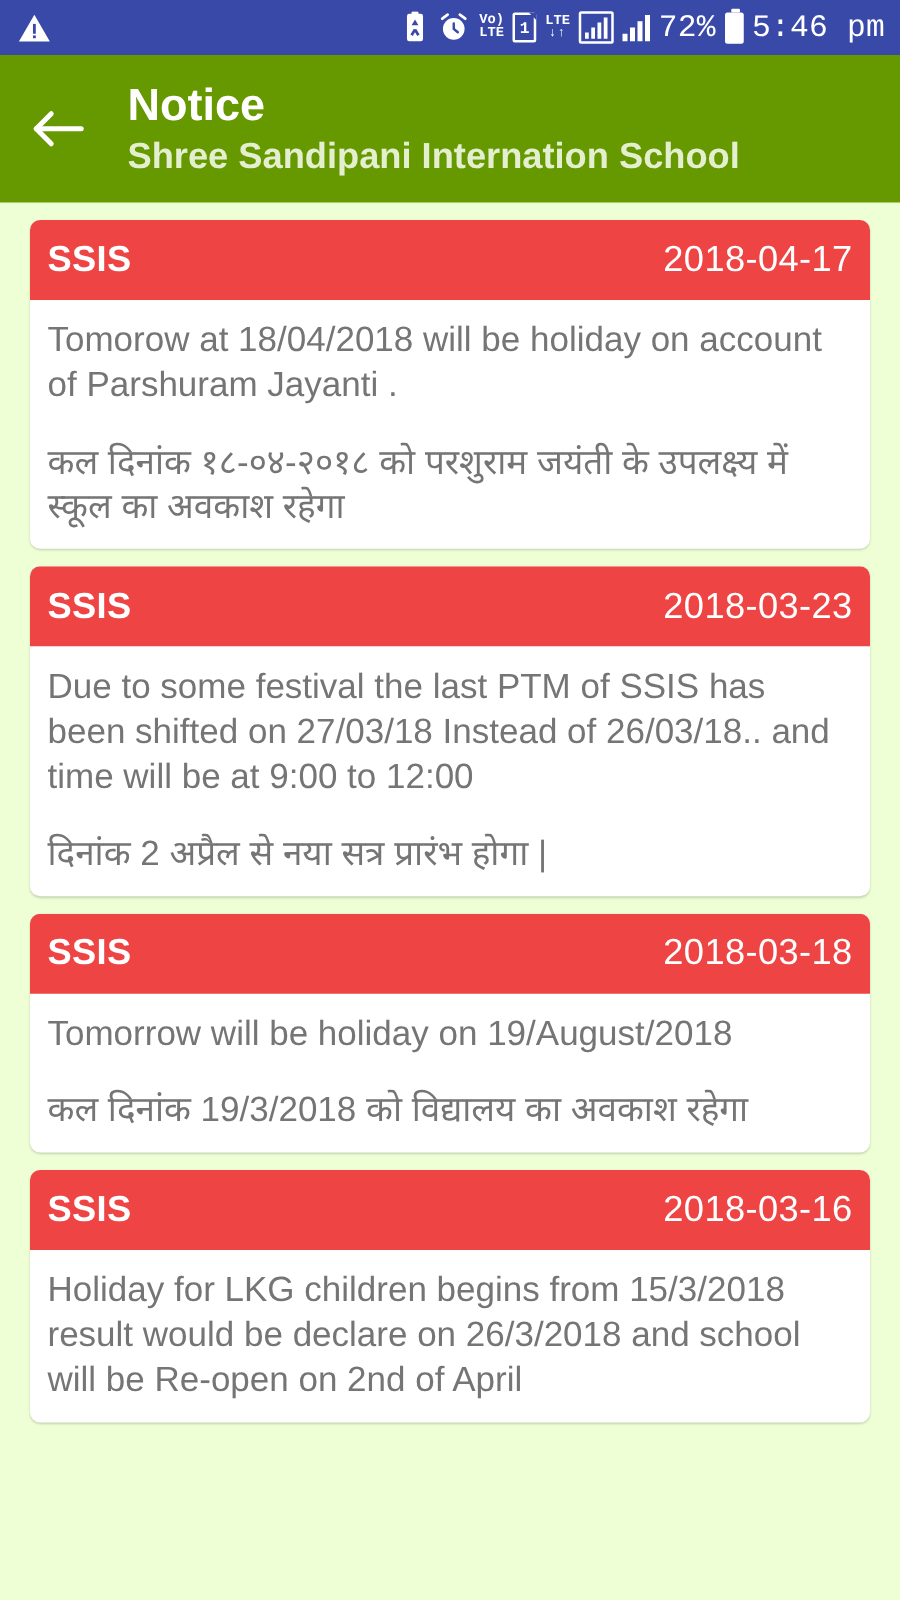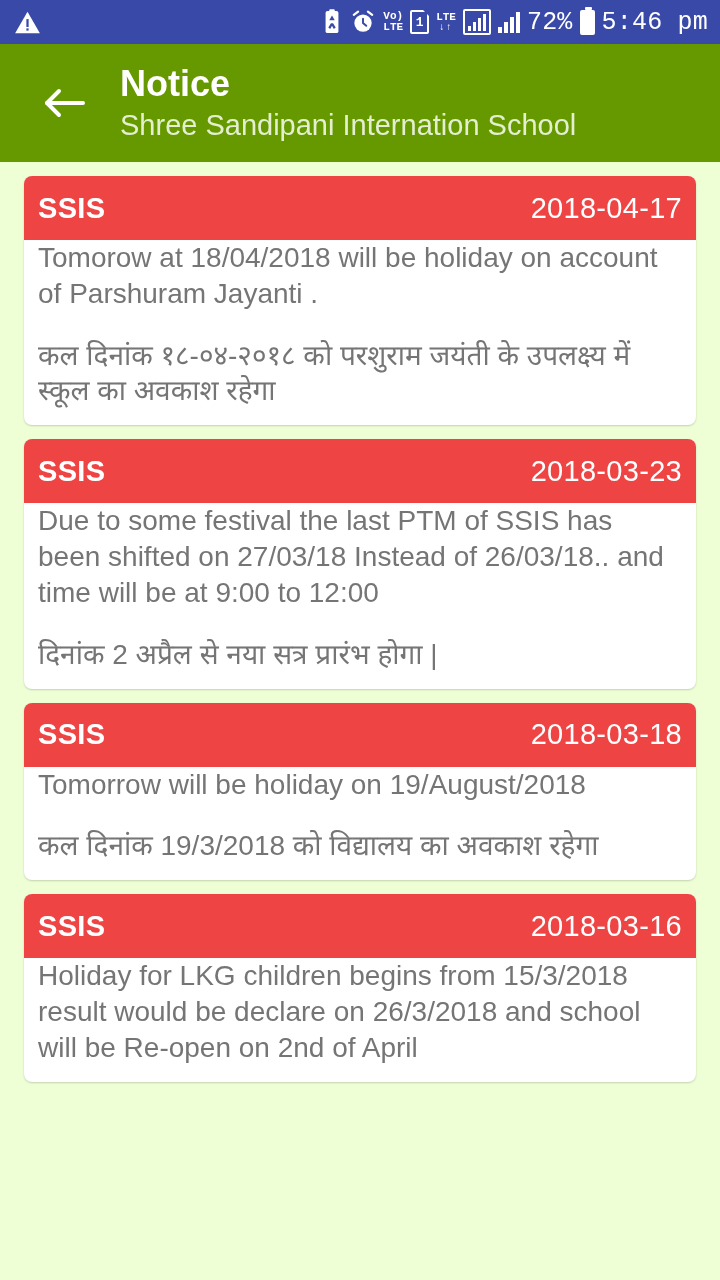--- a/index.html
+++ b/index.html
@@ -79,40 +79,41 @@
     content: ""; position: absolute; top: -5px; left: 3px;
     width: 7px; height: 3px; background: #ffffff; border-radius: 1px;
   }
 
   
   .appbar {
     height: 118px;
     background: #669900;
     display: flex;
     align-items: center;
-    padding-left: 36px;
+    padding-left: 18px;
     color: #ffffff;
   }
   .back-arrow {
     width: 56px; height: 56px;
     display: flex; align-items: center; justify-content: center;
     flex: 0 0 auto;
   }
   .titles { margin-left: 28px; display: flex; flex-direction: column; justify-content: center; }
   .title {
     font-size: 36px;
     font-weight: bold;
     line-height: 1.15;
     color: #ffffff;
   }
   .subtitle {
     font-size: 29px;
     line-height: 1.25;
     color: #e4efd0;
     margin-top: 2px;
+    font-weight: bold;
   }
 
   
   .list {
     padding: 14px 24px 0 24px;
     display: flex;
     flex-direction: column;
     gap: 14px;
   }
   .card {
@@ -135,21 +136,21 @@
     font-weight: bold;
     letter-spacing: .3px;
   }
   .card-date {
     color: #ffffff;
     font-size: 29px;
     font-weight: normal;
     letter-spacing: .3px;
   }
   .card-body {
-    padding: 0 14px 16px 14px;
+    padding: 14px 14px 16px 14px;
     color: #757575;
     font-size: 28px;
     line-height: 1.28;
   }
   .card-body p { margin: 0; }
   .card-body p + p { margin-top: 26px; }
 </style>
 </head>
 <body>
 

